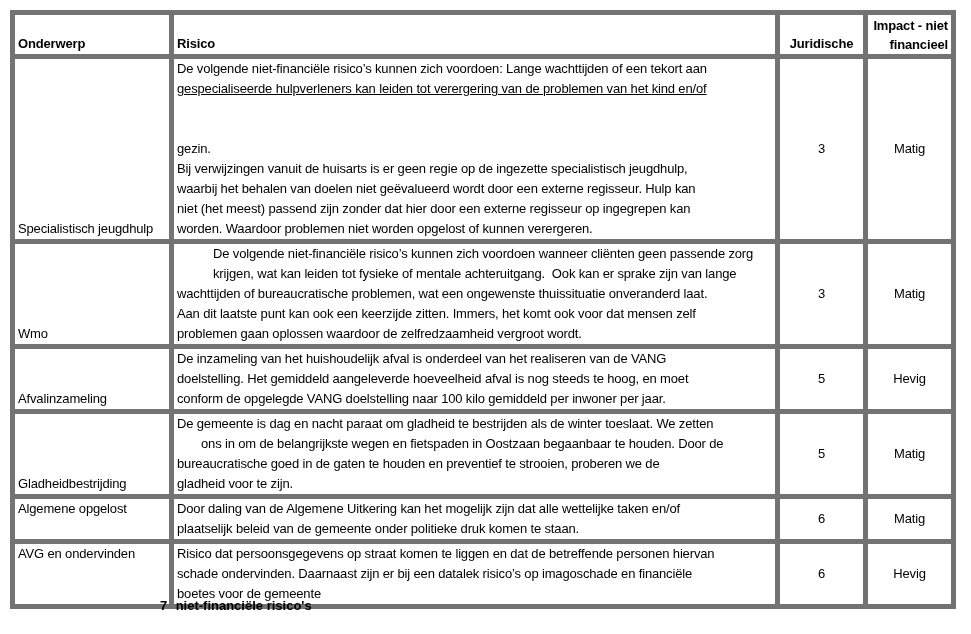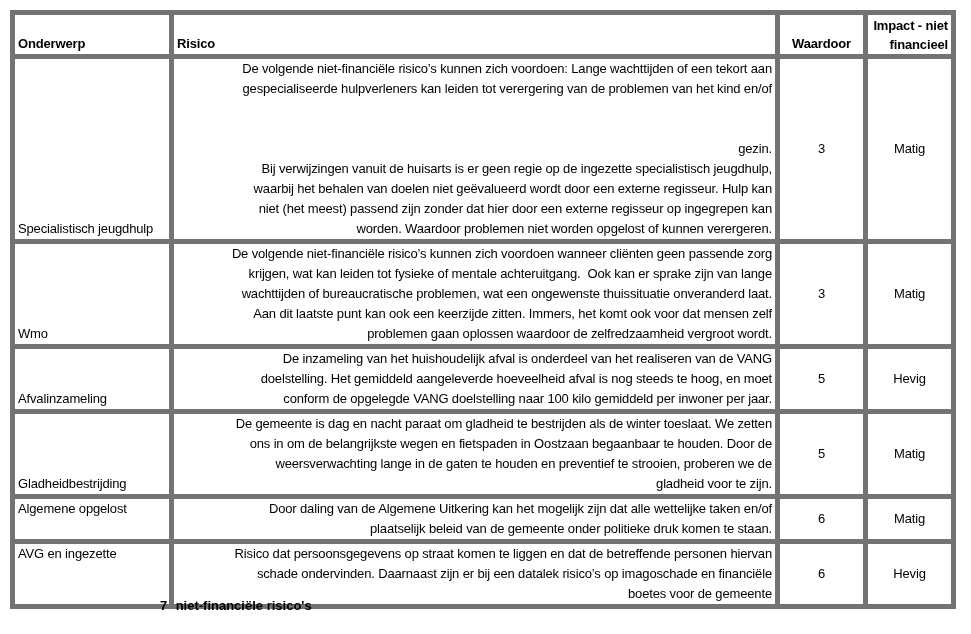--- a/index.html
+++ b/index.html
@@ -5,21 +5,21 @@
   html, body { margin: 0; padding: 0; background: #ffffff; }
   body { width: 971px; height: 634px; position: relative; overflow: hidden;
          font-family: "Liberation Sans", sans-serif; color: #000; }
   .sheet { position: absolute; left: 10px; top: 10px; }
   table { border-collapse: collapse; table-layout: fixed; font-size: 13px; letter-spacing: -0.15px; }
   td, th { border: 5px solid #737373; padding: 0 3px; line-height: 20px; vertical-align: bottom; overflow: hidden; }
   th { font-weight: bold; text-align: left; vertical-align: bottom; height: 39px; border-bottom: 2px solid #000; }
   th.c, td.c { text-align: center; vertical-align: middle; }
   th.r { text-align: right; line-height: 19px; }
   th.c { vertical-align: bottom; }
-  td.risk { vertical-align: top; text-align: right; }
+  td.risk { vertical-align: top; }
   table { border: 2px solid #000; }
   col.onderwerp { width: 159px; }
   col.risico { width: 606px; }
   col.prog { width: 88px; }
   col.impact { width: 88px; }
   .footer { position: absolute; top: 598px; left: 160px; font-weight: bold; font-size: 13px; }
   .footer span { display: inline-block; }
   .footer .count { width: 12px; }
 </style>
 </head>
@@ -30,46 +30,46 @@
     <colgroup>
       <col class="onderwerp">
         <col class="risico">
         <col class="prog">
         <col class="impact">
     </colgroup>
     <thead>
       <tr>
         <th>Onderwerp</th>
         <th>Risico</th>
-        <th class="c">Waardoor</th>
+        <th class="c">Juridische</th>
         <th class="r">
           <span>Impact - niet</span><br>
           <span>financieel</span>
         </th>
       </tr>
     </thead>
     <tbody id="rows">
         <tr>
           <td>Specialistisch jeugdhulp</td>
           <td class="risk">
             <div style="white-space: pre;">De volgende niet-financiële risico’s kunnen zich voordoen: Lange wachttijden of een tekort aan</div>
-            <div style="white-space: pre;">gespecialiseerde hulpverleners kan leiden tot verergering van de problemen van het kind en/of</div>
+            <div style="white-space: pre; text-decoration: underline;">gespecialiseerde hulpverleners kan leiden tot verergering van de problemen van het kind en/of</div>
             <div style="white-space: pre; margin-top: 40px;">gezin.</div>
             <div style="white-space: pre;">Bij verwijzingen vanuit de huisarts is er geen regie op de ingezette specialistisch jeugdhulp,</div>
             <div style="white-space: pre;">waarbij het behalen van doelen niet geëvalueerd wordt door een externe regisseur. Hulp kan</div>
             <div style="white-space: pre;">niet (het meest) passend zijn zonder dat hier door een externe regisseur op ingegrepen kan</div>
             <div style="white-space: pre;">worden. Waardoor problemen niet worden opgelost of kunnen verergeren.</div>
           </td>
           <td class="c">3</td>
           <td class="c">Matig</td>
         </tr>
         <tr>
           <td>Wmo</td>
           <td class="risk">
-            <div style="white-space: pre;">De volgende niet-financiële risico’s kunnen zich voordoen wanneer cliënten geen passende zorg</div>
+            <div style="white-space: pre; margin-left: 36px;">De volgende niet-financiële risico’s kunnen zich voordoen wanneer cliënten geen passende zorg</div>
             <div style="white-space: pre; padding-left: 36px;">krijgen, wat kan leiden tot fysieke of mentale achteruitgang.  Ook kan er sprake zijn van lange</div>
             <div style="white-space: pre;">wachttijden of bureaucratische problemen, wat een ongewenste thuissituatie onveranderd laat.</div>
             <div style="white-space: pre;">Aan dit laatste punt kan ook een keerzijde zitten. Immers, het komt ook voor dat mensen zelf</div>
             <div style="white-space: pre;">problemen gaan oplossen waardoor de zelfredzaamheid vergroot wordt.</div>
           </td>
           <td class="c">3</td>
           <td class="c">Matig</td>
         </tr>
         <tr>
           <td>Afvalinzameling</td>
@@ -79,37 +79,37 @@
             <div style="white-space: pre;">conform de opgelegde VANG doelstelling naar 100 kilo gemiddeld per inwoner per jaar.</div>
           </td>
           <td class="c">5</td>
           <td class="c">Hevig</td>
         </tr>
         <tr>
           <td>Gladheidbestrijding</td>
           <td class="risk">
             <div style="white-space: pre;">De gemeente is dag en nacht paraat om gladheid te bestrijden als de winter toeslaat. We zetten</div>
             <div style="white-space: pre; margin-left: 24px;">ons in om de belangrijkste wegen en fietspaden in Oostzaan begaanbaar te houden. Door de</div>
-            <div style="white-space: pre;">weersverwachting lange in de gaten te houden en preventief te strooien, proberen we de</div>
+            <div style="white-space: pre;">bureaucratische goed in de gaten te houden en preventief te strooien, proberen we de</div>
             <div style="white-space: pre;">gladheid voor te zijn.</div>
           </td>
           <td class="c">5</td>
           <td class="c">Matig</td>
         </tr>
         <tr>
           <td style="vertical-align: top;">Algemene opgelost</td>
           <td class="risk">
             <div style="white-space: pre;">Door daling van de Algemene Uitkering kan het mogelijk zijn dat alle wettelijke taken en/of</div>
             <div style="white-space: pre;">plaatselijk beleid van de gemeente onder politieke druk komen te staan.</div>
           </td>
           <td class="c">6</td>
           <td class="c">Matig</td>
         </tr>
         <tr>
-          <td style="vertical-align: top;">AVG en ingezette</td>
+          <td style="vertical-align: top;">AVG en ondervinden</td>
           <td class="risk">
             <div style="white-space: pre;">Risico dat persoonsgegevens op straat komen te liggen en dat de betreffende personen hiervan</div>
             <div style="white-space: pre;">schade ondervinden. Daarnaast zijn er bij een datalek risico’s op imagoschade en financiële</div>
             <div style="white-space: pre;">boetes voor de gemeente</div>
           </td>
           <td class="c">6</td>
           <td class="c">Hevig</td>
         </tr>
       </tbody>
   </table>

